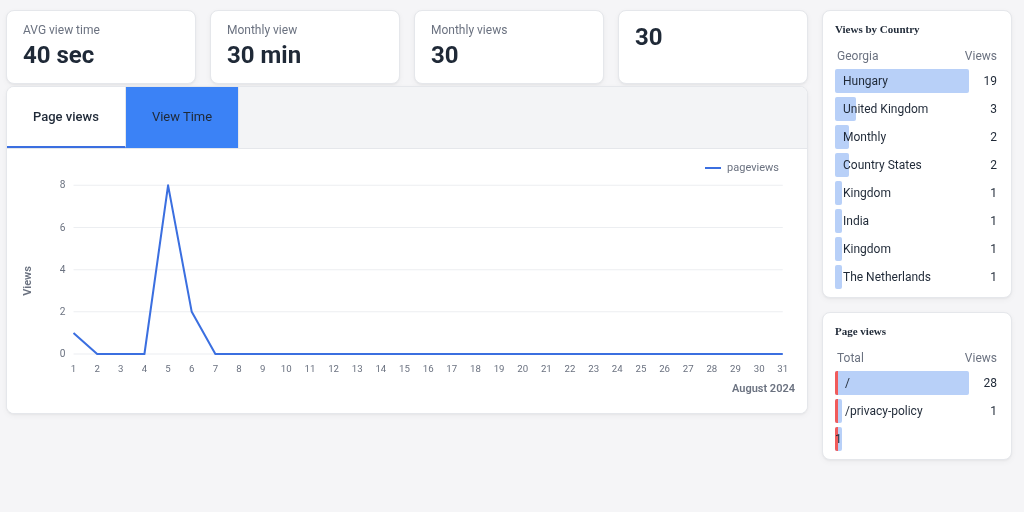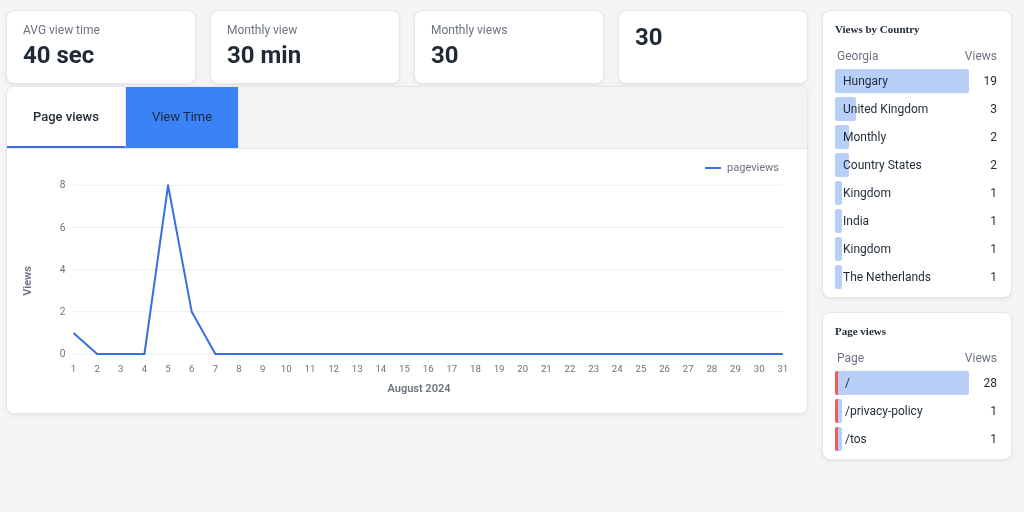--- a/index.html
+++ b/index.html
@@ -111,21 +111,21 @@
     left: 6px;
     top: 50%;
     transform: translateY(-50%) rotate(-90deg);
     transform-origin: center;
     font-size: 11px;
     color: var(--muted);
     font-weight: 600;
   }
   .chart-svg { display: block; }
   .x-axis-title {
-    text-align: center;
+    text-align: right;
     font-size: 11px;
     color: var(--muted);
     font-weight: 600;
     margin-top: 4px;
     margin-bottom: 6px;
   }
 
   .side-col {
     width: 190px;
     display: flex;
@@ -323,39 +323,38 @@
               <div class="row-bar" style="width: 4.31579%;"></div>
               <div class="row-label">The Netherlands</div>
               <div class="row-value">1</div>
             </div>
           </div>
       </div>
 
       <div class="side-card">
         <div class="side-title">Page views</div>
         <div class="side-header">
-          <span>Page</span>
+          <span>Total</span>
           <span>Views</span>
         </div>
         <div class="side-rows" id="page-rows">
             <div class="side-row has-accent">
               <div class="row-bar" style="width: 82%;"></div>
               <div class="row-accent"></div>
               <div class="row-label">/</div>
               <div class="row-value">28</div>
             </div>
             <div class="side-row has-accent">
               <div class="row-bar" style="width: 4%;"></div>
               <div class="row-accent"></div>
               <div class="row-label">/privacy-policy</div>
               <div class="row-value">1</div>
             </div>
             <div class="side-row has-accent">
               <div class="row-bar" style="width: 4%;"></div>
               <div class="row-accent"></div>
-              <div class="row-label">/tos</div>
               <div class="row-value">1</div>
             </div>
           </div>
       </div>
     </div>
   </div>
 </div>
 
 </body></html>

